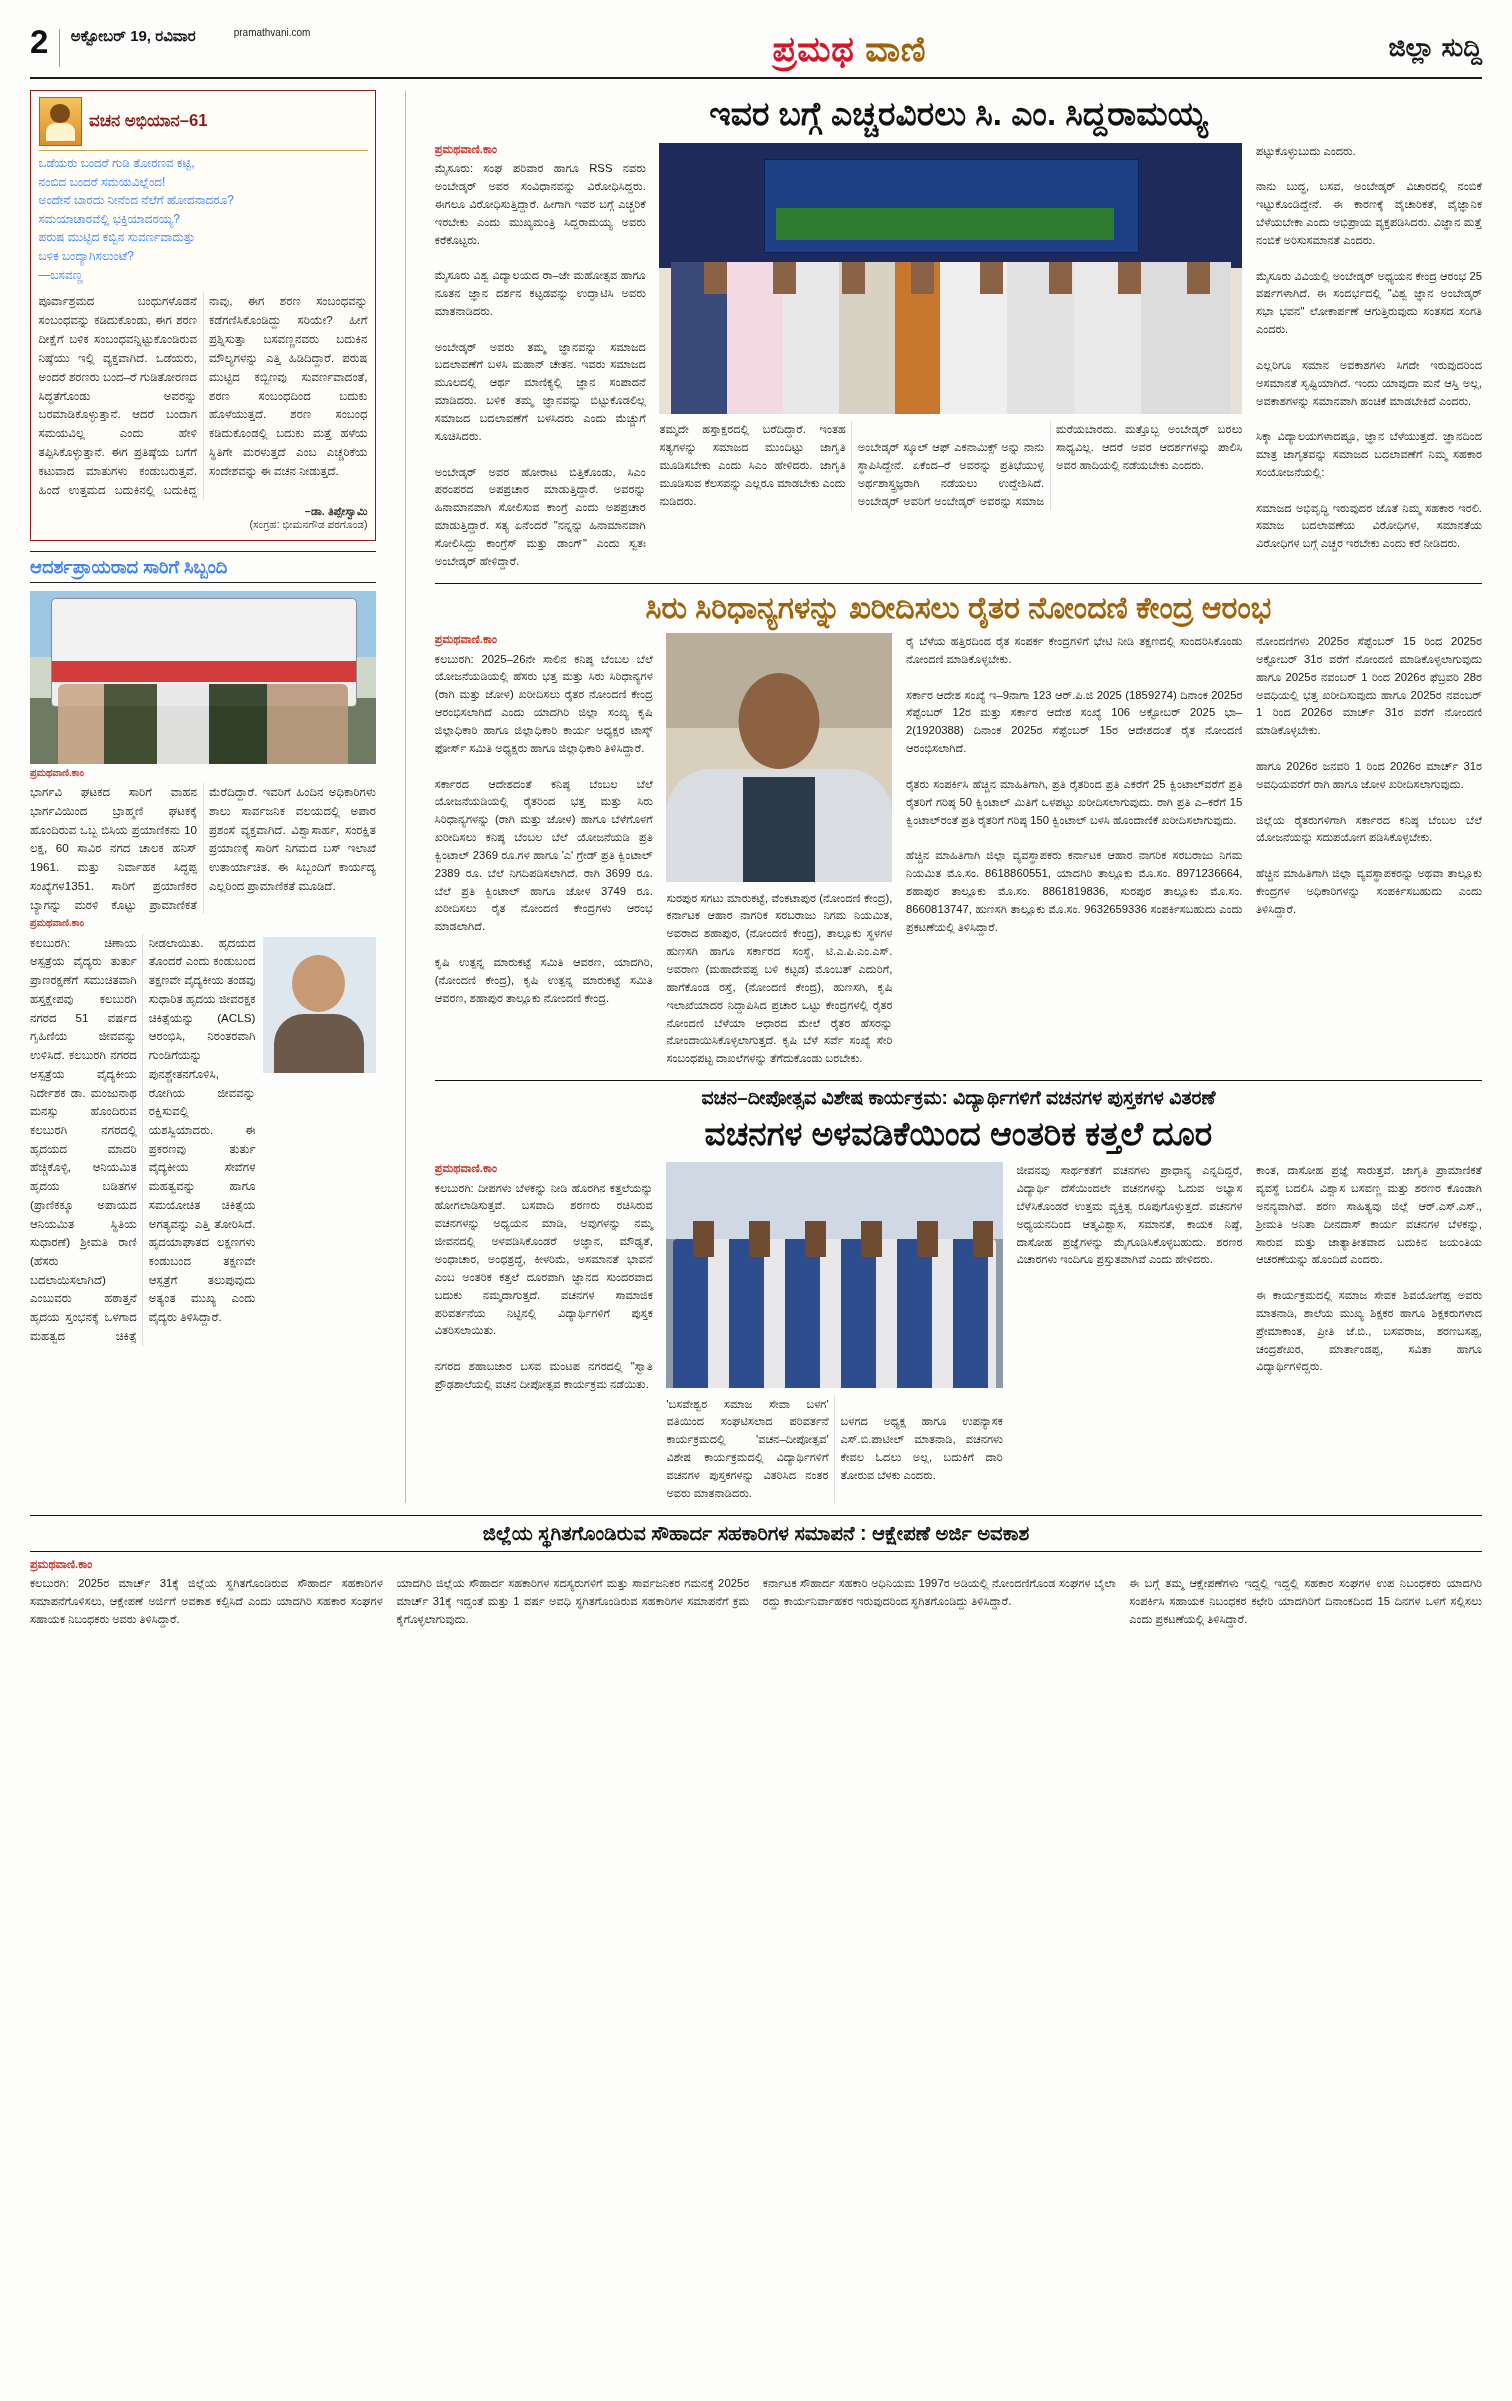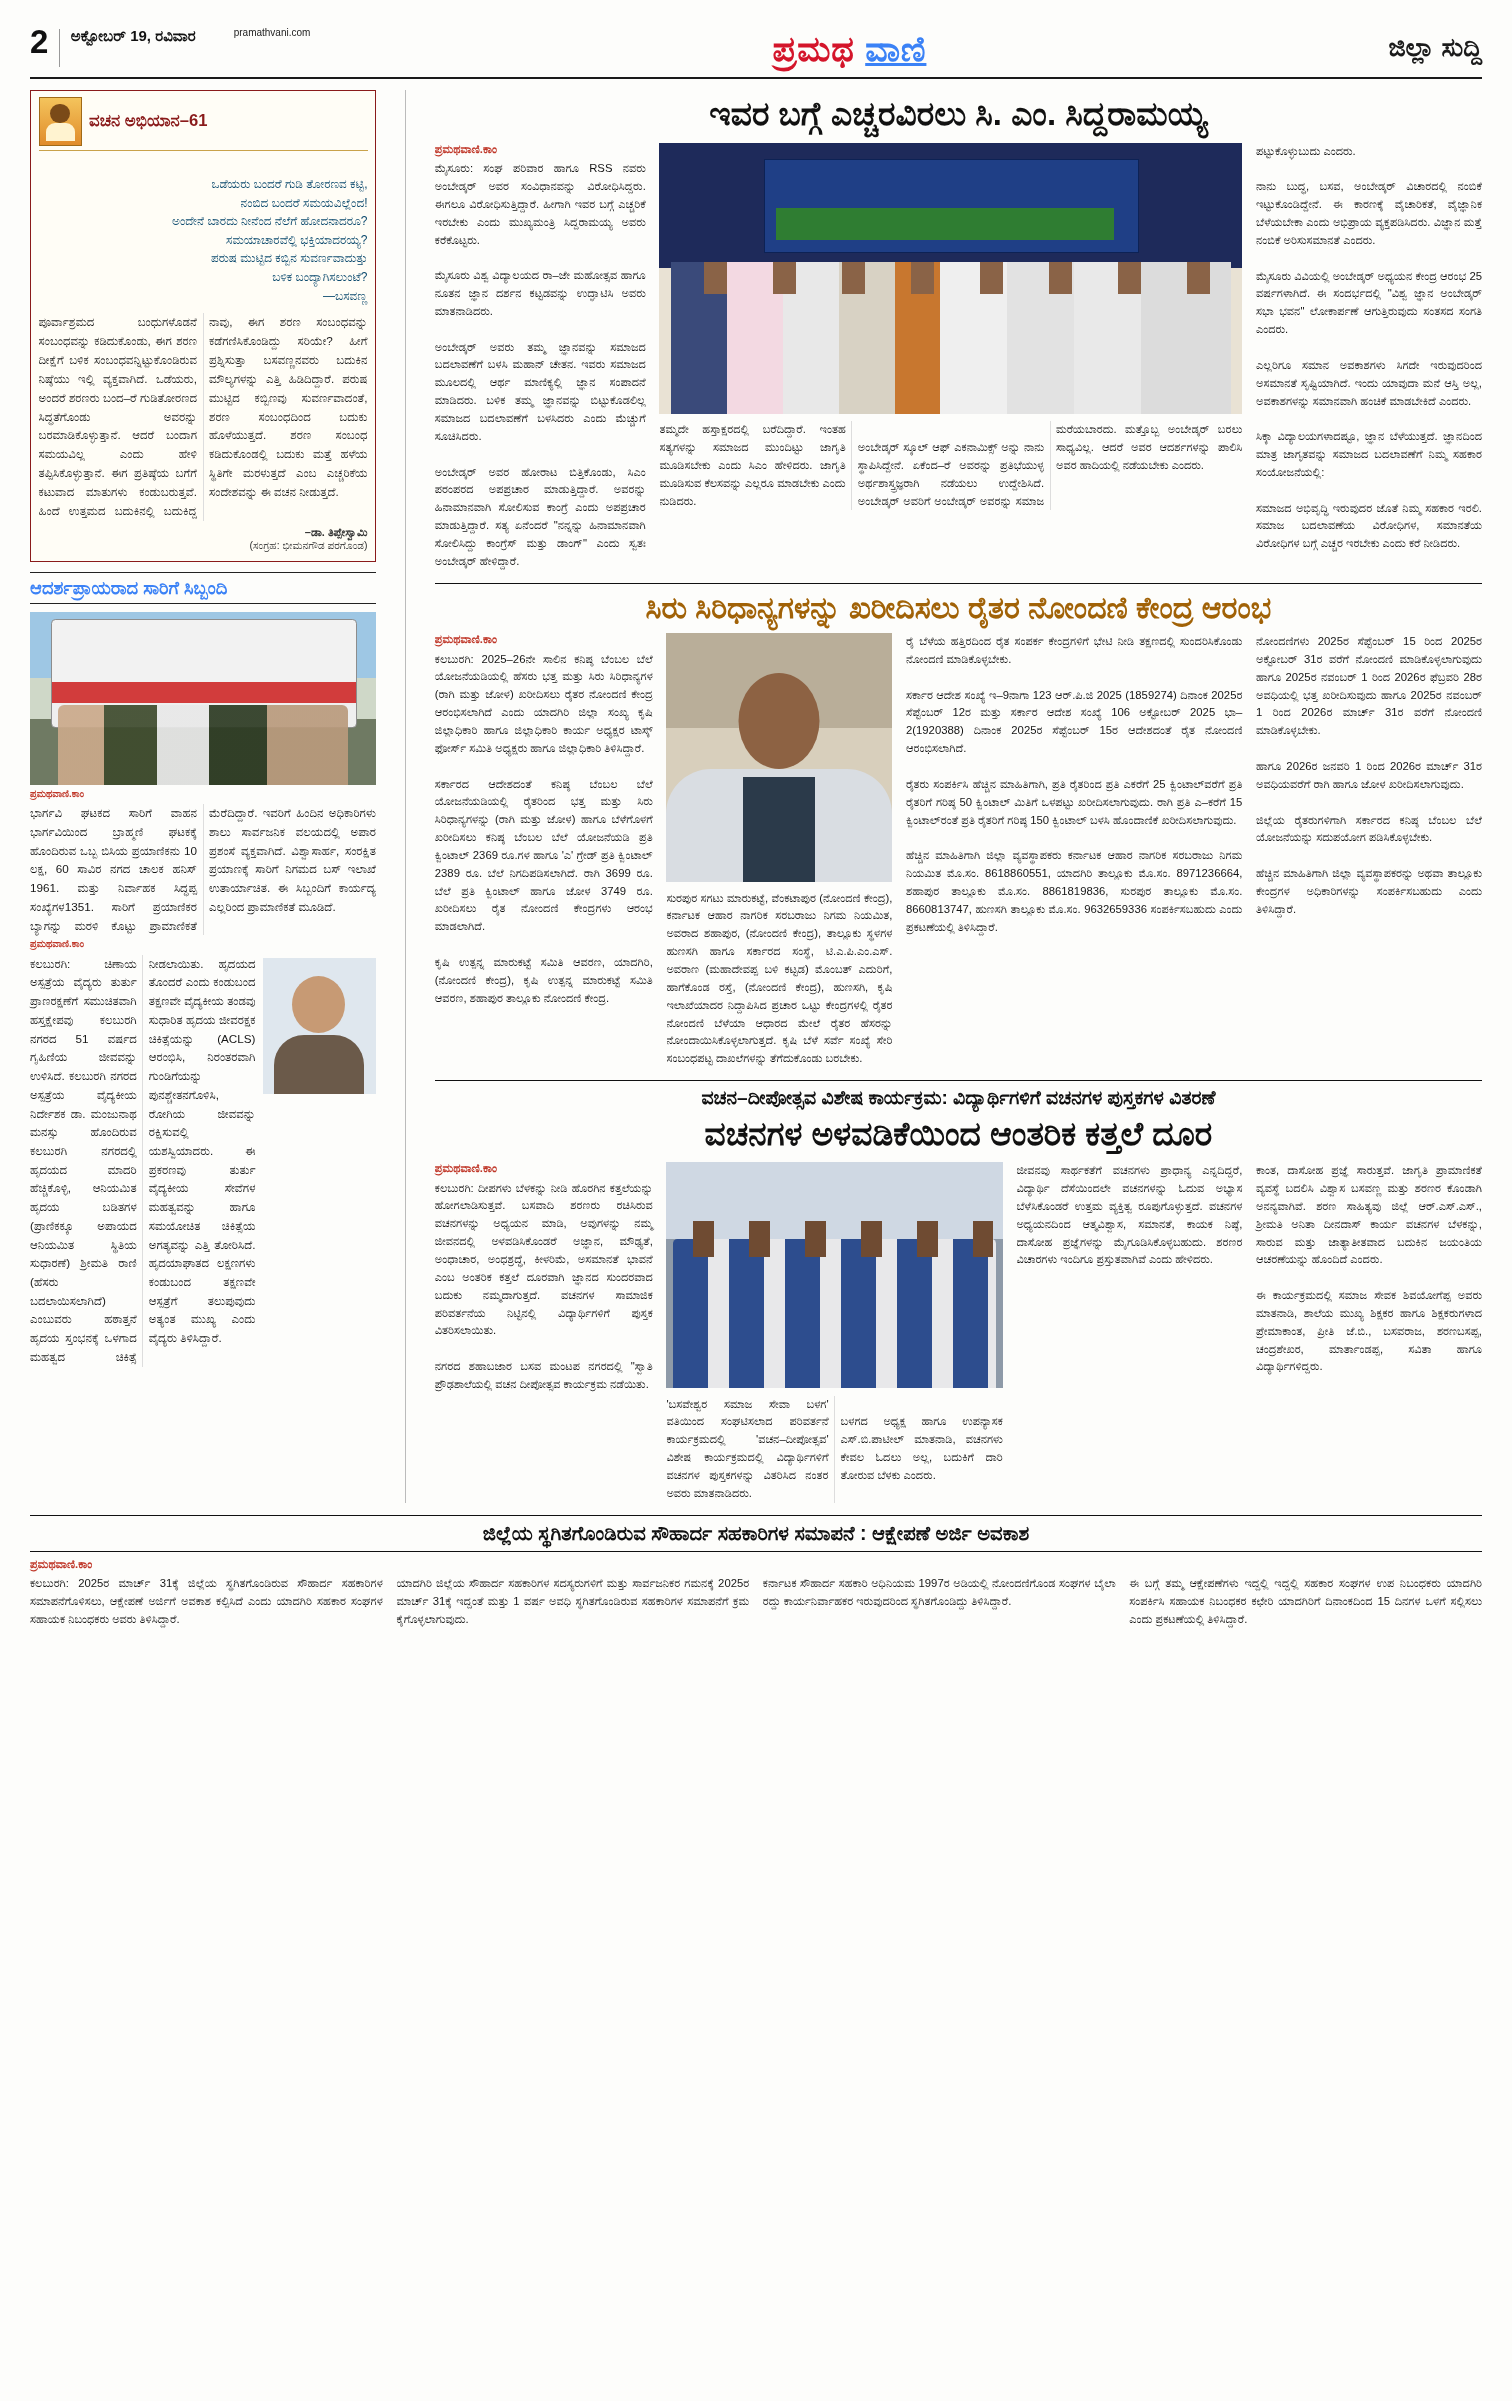--- a/index.html
+++ b/index.html
@@ -62,22 +62,21 @@
     margin-left: 35px;
   }
   .mast-title {
     font-size: 35px;
     font-weight: bold;
     color: #d4152a;
     letter-spacing: 0.8px;
     padding-top: 3px;
   }
   .mast-title .blue {
-    color: #3b82f6;
-    text-decoration: underline;
+    color: #a16207;
   }
   .mast-section {
     font-size: 25.6px;
     font-weight: bold;
     color: #1b1b1b;
     padding-top: 7.5px;
   }
 
   
   .grid {
@@ -135,25 +134,25 @@
     width: 29px; height: 18px;
     background: #fff3d0;
     border-radius: 9px 9px 0 0;
   }
   .vachana-title {
     font-size: 16.6px;
     font-weight: bold;
     color: #8a1b1b;
   }
   .vachana-poem {
-    text-align: right;
+    text-align: left;
     font-size: 12px;
     line-height: 1.55;
-    color: #0c4a6e;
-    margin-top: 24px;
+    color: #3b82f6;
+    margin-top: 3px;
     white-space: pre-line;
   }
   .vachana-body {
     font-size: 11.7px;
     line-height: 1.62;
     text-align: justify;
     color: #1a1a1a;
     margin-top: 7.5px;
     column-count: 2;
     column-gap: 12px;

